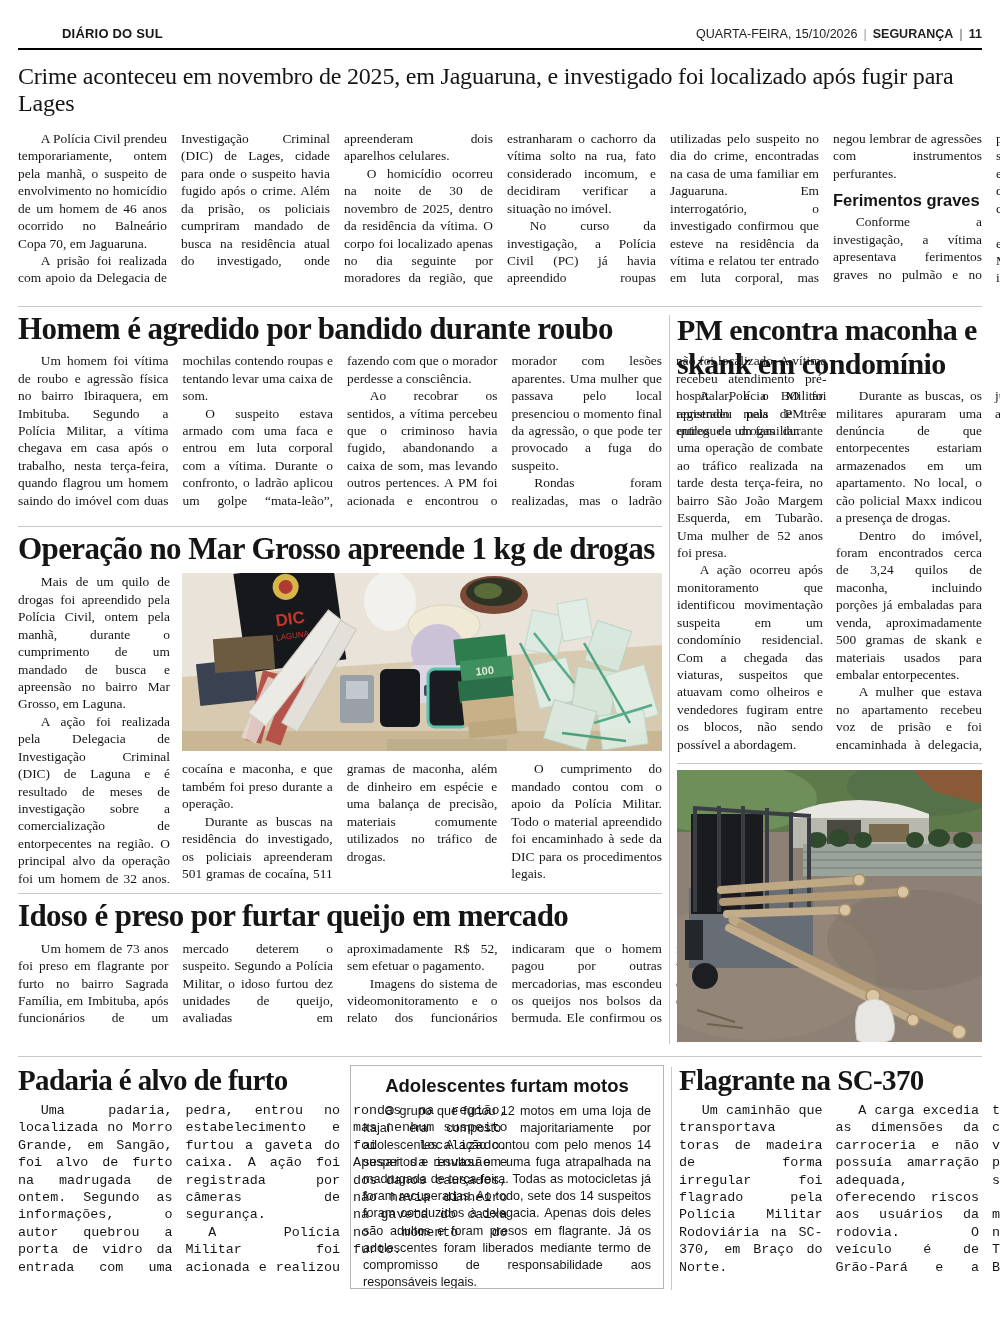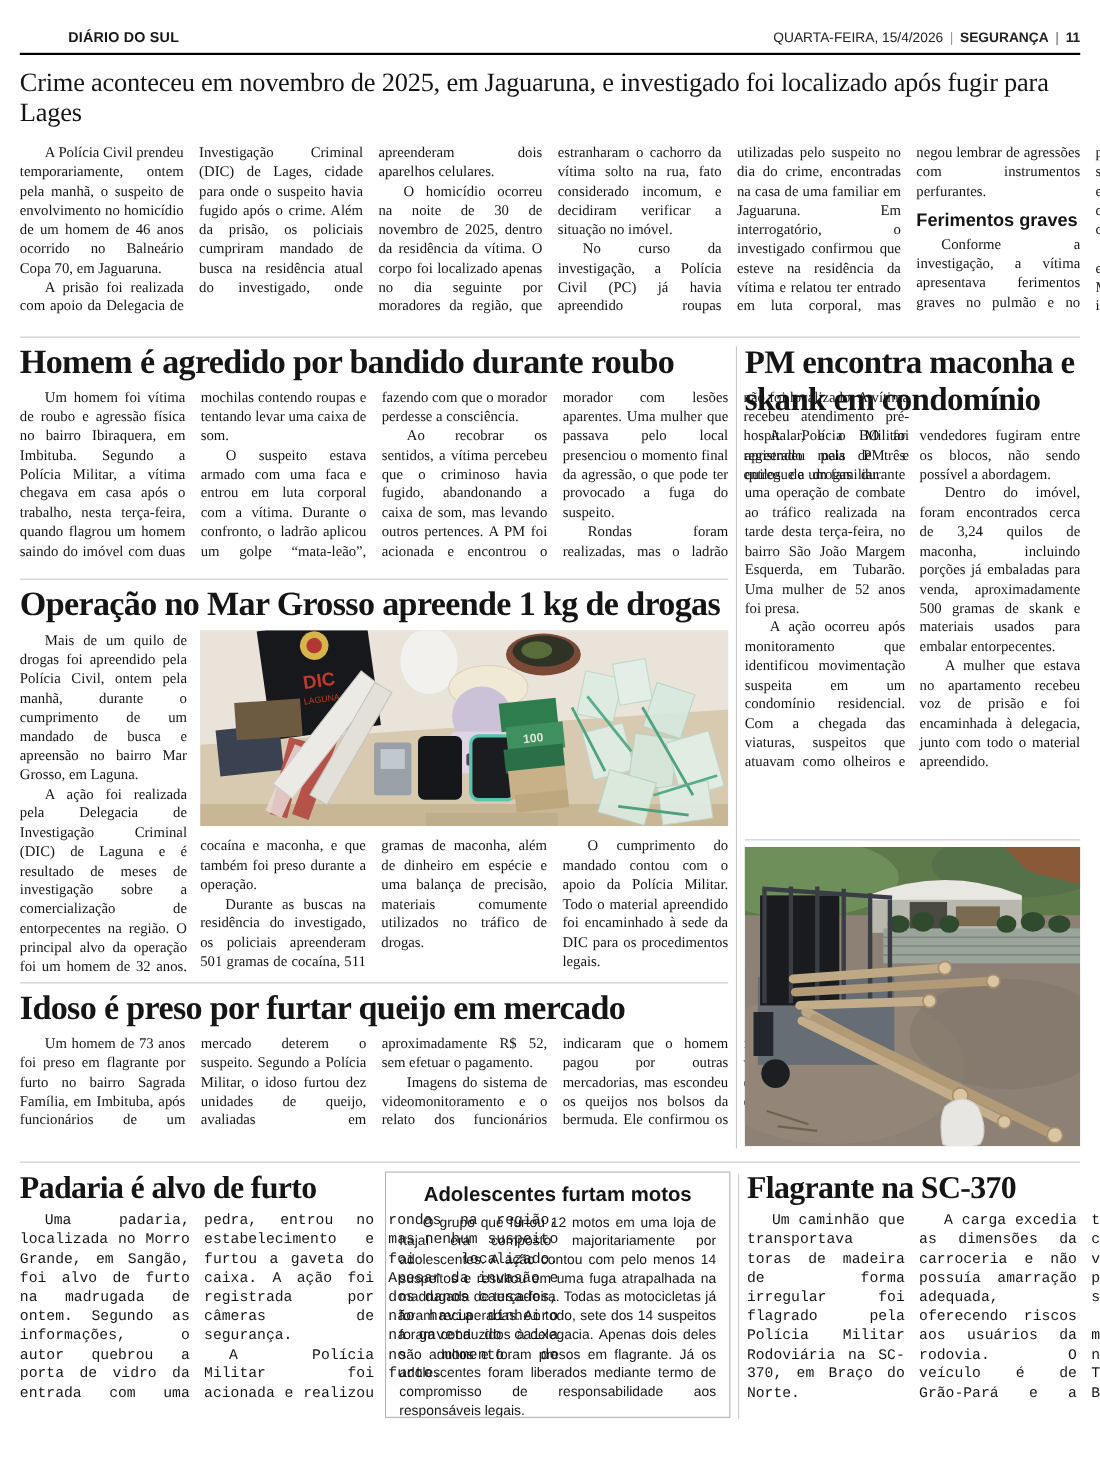--- a/index.html
+++ b/index.html
@@ -68,21 +68,21 @@
   .photo2 { height:272px; margin-top:6px; }
 </style>
 </head>
 <body>
 
 <div class="page">
 
   <div class="mast">
     <div class="paper">DIÁRIO DO SUL</div>
     <div class="dateline">
-      <span>QUARTA-FEIRA, 15/4/2026</span><span class="sep">|</span><span class="bold">SEGURANÇA</span><span class="sep bold">|</span><span class="bold">11</span>
+      <span>QUARTA-FEIRA, 15/10/2026</span><span class="sep">|</span><span class="bold">SEGURANÇA</span><span class="sep bold">|</span><span class="bold">11</span>
     </div>
   </div>
   <div class="mast-rule"></div>
 
   <div class="lead-dek">Crime aconteceu em novembro de 2025, em Jaguaruna, e investigado foi localizado após fugir para Lages</div>
   <div class="lead-cols">
       <p class="bp">A Polícia Civil prendeu temporariamente, ontem pela manhã, o suspeito de envolvimento no homicídio de um homem de 46 anos ocorrido no Balneário Copa 70, em Jaguaruna.</p>
       <p class="bp">A prisão foi realizada com apoio da Delegacia de Investigação Criminal (DIC) de Lages, cidade para onde o suspeito havia fugido após o crime. Além da prisão, os policiais cumpriram mandado de busca na residência atual do investigado, onde apreenderam dois aparelhos celulares.</p>
       <p class="bp">O homicídio ocorreu na noite de 30 de novembro de 2025, dentro da residência da vítima. O corpo foi localizado apenas no dia seguinte por moradores da região, que estranharam o cachorro da vítima solto na rua, fato considerado incomum, e decidiram verificar a situação no imóvel.</p>
       <p class="bp">No curso da investigação, a Polícia Civil (PC) já havia apreendido roupas utilizadas pelo suspeito no dia do crime, encontradas na casa de uma familiar em Jaguaruna. Em interrogatório, o investigado confirmou que esteve na residência da vítima e relatou ter entrado em luta corporal, mas negou lembrar de agressões com instrumentos perfurantes.</p>
@@ -199,20 +199,21 @@
         </div>
     </div>
 
     <div class="vdiv"></div>
 
     <div class="mid-right">
       <h2 class="h2-pm">PM encontra maconha e skank em condomínio</h2>
       <div class="cols-2pm">
           <p class="bp">A Polícia Militar apreendeu mais de três quilos de drogas durante uma operação de combate ao tráfico realizada na tarde desta terça-feira, no bairro São João Margem Esquerda, em Tubarão. Uma mulher de 52 anos foi presa.</p>
           <p class="bp">A ação ocorreu após monitoramento que identificou movimentação suspeita em um condomínio residencial. Com a chegada das viaturas, suspeitos que atuavam como olheiros e vendedores fugiram entre os blocos, não sendo possível a abordagem.</p>
+          <p class="bp">Durante as buscas, os militares apuraram uma denúncia de que entorpecentes estariam armazenados em um apartamento. No local, o cão policial Maxx indicou a presença de drogas.</p>
           <p class="bp">Dentro do imóvel, foram encontrados cerca de 3,24 quilos de maconha, incluindo porções já embaladas para venda, aproximadamente 500 gramas de skank e materiais usados para embalar entorpecentes.</p>
           <p class="bp">A mulher que estava no apartamento recebeu voz de prisão e foi encaminhada à delegacia, junto com todo o material apreendido.</p>
         </div>
       <div class="hr-tight"></div>
 
       <div class="photo photo2">
         <svg width="305" height="272" viewBox="0 0 305 272" xmlns="http://www.w3.org/2000/svg">
           <rect x="0" y="0" width="305" height="272" fill="#8d8176"></rect>
 
           <rect x="0" y="0" width="305" height="62" fill="#5e7a4a"></rect>

